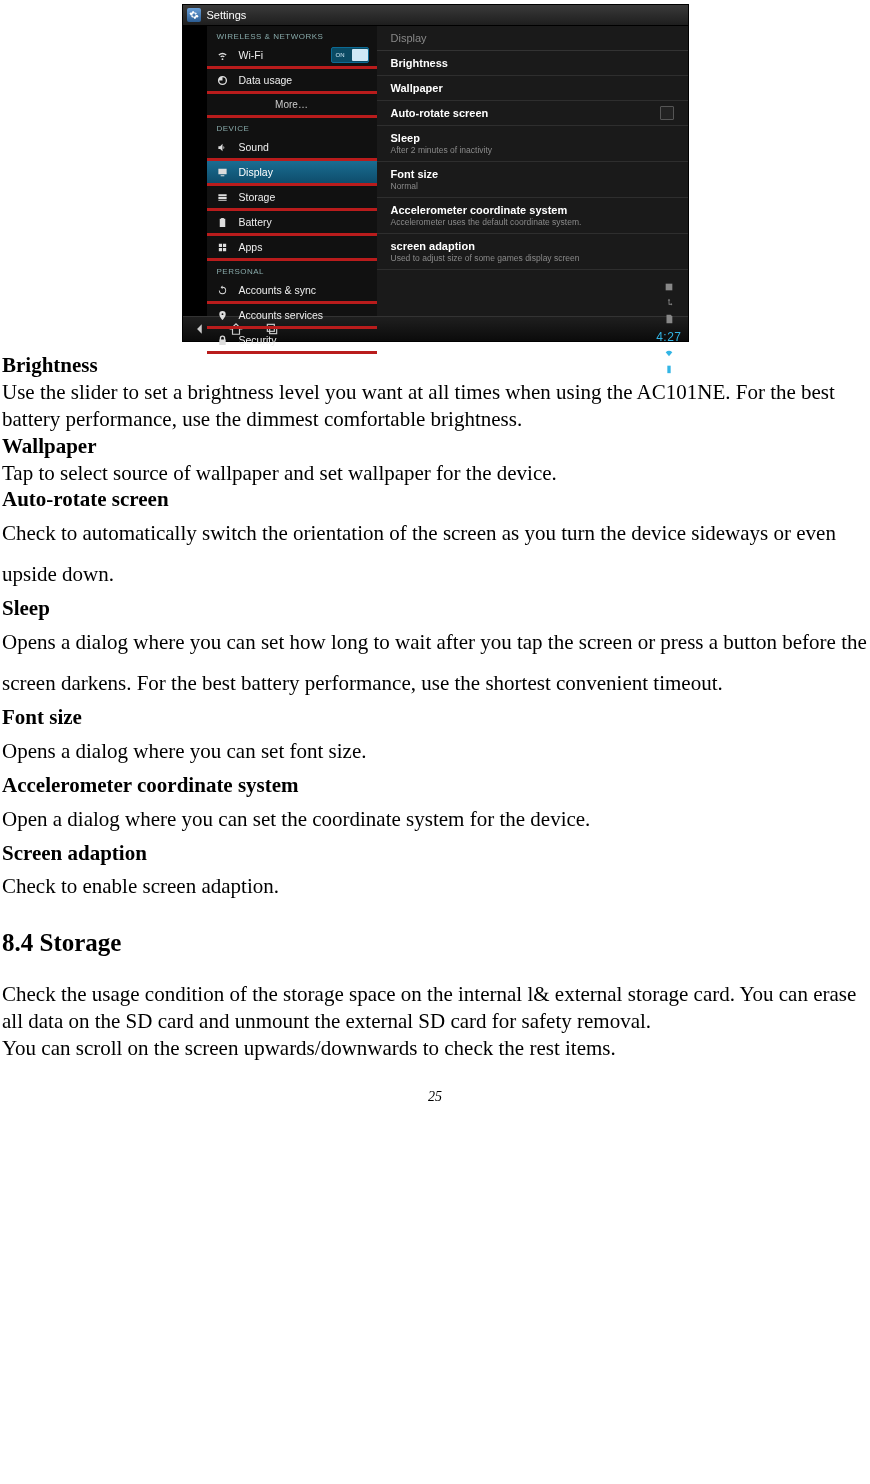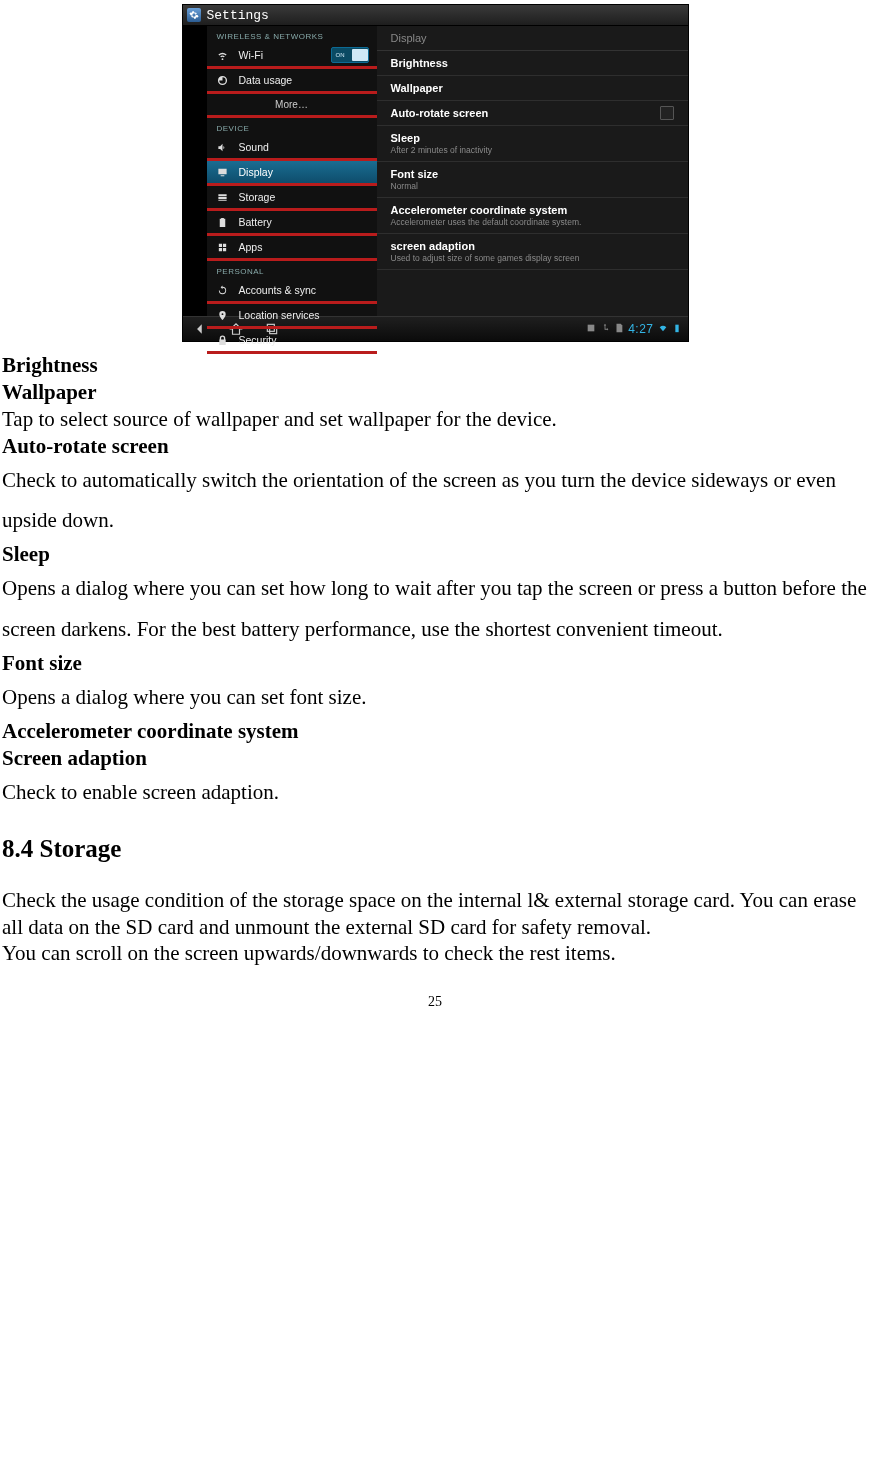--- a/index.html
+++ b/index.html
@@ -40,21 +40,21 @@
     border-bottom: 1px solid #000;
   }
   .shot-titlebar .appicon {
     width: 14px; height: 14px;
     background: linear-gradient(#6aa0d8,#2c5d93);
     border-radius: 2px;
     margin-right: 6px;
     display: flex; align-items:center; justify-content:center;
   }
   .shot-titlebar .appicon svg { width:10px; height:10px; fill:#fff; }
-  .shot-titlebar .title { font-size: 13px; color:#fff;font-family:Liberation Mono, monospace; }
+  .shot-titlebar .title { font-size: 11px; color:#fff; }
   .shot-body { display:flex; height: 290px; background:#000;padding-left:24px; }
   .sidebar {
     width: 170px;
     background:#111;
     box-sizing:border-box;
   }
   .section-head {
     color:#8aa;
     font-size:8px;
     letter-spacing:0.5px;
@@ -117,40 +117,41 @@
   .navbar {
     height:24px;
     background: linear-gradient(#1f1f1f,#0b0b0b);
     display:flex; align-items:center; justify-content:space-between;
     padding:0 6px;
     border-top:1px solid #333;
   }
   .nav-left { display:flex; gap:14px; align-items:center; }
   .nav-left .navbtn { width:22px; height:16px; display:flex; align-items:center; justify-content:center; }
   .nav-left svg { fill:#ccc; width:14px; height:14px; }
-  .nav-right { display:flex; gap:4px; align-items:center; }
+  .nav-right { display:flex; gap:4px; align-items:center;flex-direction:column; }
   .nav-right .clock { color:#33b5e5; font-size:12px; font-family: Arial; letter-spacing:0.5px; }
   .nav-right svg { width:10px; height:10px; fill:#888; }
   .nav-right .wifi svg, .nav-right .batt svg { fill:#33b5e5; }
 
   
   .doc {
     padding: 0 2px 0 2px;
     font-size: 21px;
     line-height: 1.28;
   }
   .doc .h { font-weight: bold; }
   .doc .section-h { font-weight:bold; font-size:25px; margin-top:20px; margin-bottom:22px; }
   .doc p { margin:0; }
   .spaced { margin: 14px 0; line-height:1.95; }
   .pagenum {
     text-align:center;
     font-size:14px;
     margin-top:26px;
     margin-bottom:6px;
+    font-style:italic;
   }
 </style>
 </head>
 <body>
 
 <div class="page">
 
   <div class="shot-wrap">
     <div class="shot">
       <div class="shot-titlebar">
@@ -236,21 +237,21 @@
                 </svg>
               </span>
             <span>Accounts &amp; sync</span>
           </div>
           <div class="sb-item">
             <span class="ic">
                 <svg viewBox="0 0 24 24">
                   <path d="M12 2a7 7 0 00-7 7c0 5 7 13 7 13s7-8 7-13a7 7 0 00-7-7zm0 9a2 2 0 110-4 2 2 0 010 4z"></path>
                 </svg>
               </span>
-            <span>Location services</span>
+            <span>Accounts services</span>
           </div>
           <div class="sb-item">
             <span class="ic">
                 <svg viewBox="0 0 24 24">
                   <path d="M6 10V7a6 6 0 1112 0v3h1v12H5V10zm3 0h6V7a3 3 0 10-6 0z"></path>
                 </svg>
               </span>
             <span>Security</span>
           </div>
         </div>
@@ -320,29 +321,31 @@
           <span class="batt"><svg viewBox="0 0 24 24">
                 <path d="M8 4h8v18H8z"></path>
               </svg></span>
         </div>
       </div>
     </div>
   </div>
 
   <div class="doc">
     <p class="h">Brightness</p>
+    <p>Use the slider to set a brightness level you want at all times when using the AC101NE. For the best battery performance, use the dimmest comfortable brightness.</p>
     <p class="h">Wallpaper</p>
     <p>Tap to select source of wallpaper and set wallpaper for the device.</p>
     <p class="h">Auto-rotate screen</p>
     <p class="spaced">Check to automatically switch the orientation of the screen as you turn the device sideways or even upside down.</p>
     <p class="h">Sleep</p>
     <p class="spaced">Opens a dialog where you can set how long to wait after you tap the screen or press a button before the screen darkens. For the best battery performance, use the shortest convenient timeout.</p>
     <p class="h">Font size</p>
     <p class="spaced">Opens a dialog where you can set font size.</p>
     <p class="h">Accelerometer coordinate system</p>
+    <p class="spaced">Open a dialog where you can set the coordinate system for the device.</p>
     <p class="h">Screen adaption</p>
     <p class="spaced">Check to enable screen adaption.</p>
 
     <p class="section-h">8.4 Storage</p>
 
     <p>Check the usage condition of the storage space on the internal l&amp; external storage card. You can erase all data on the SD card and unmount the external SD card for safety removal.</p>
     <p>You can scroll on the screen upwards/downwards to check the rest items.</p>
 
     <div class="pagenum">25</div>
   </div>

